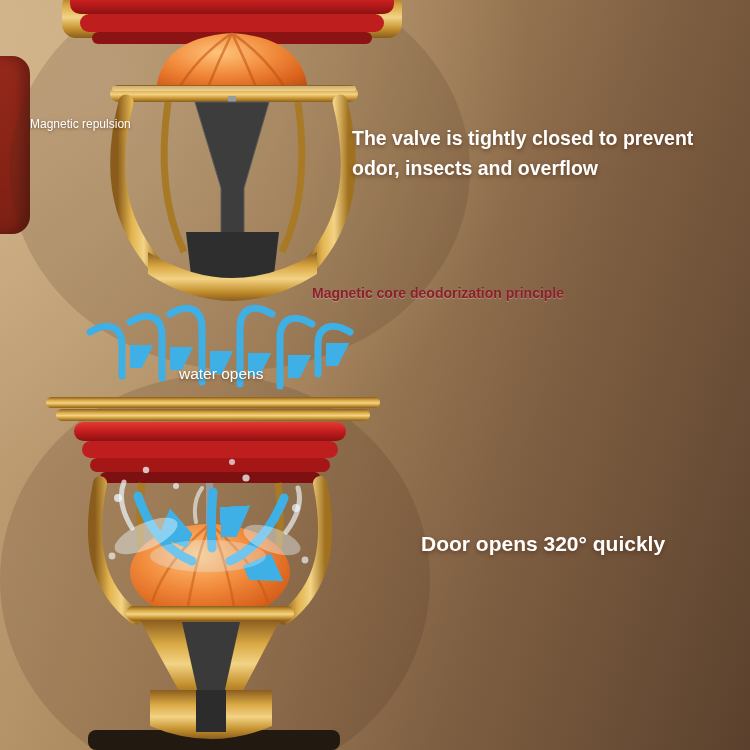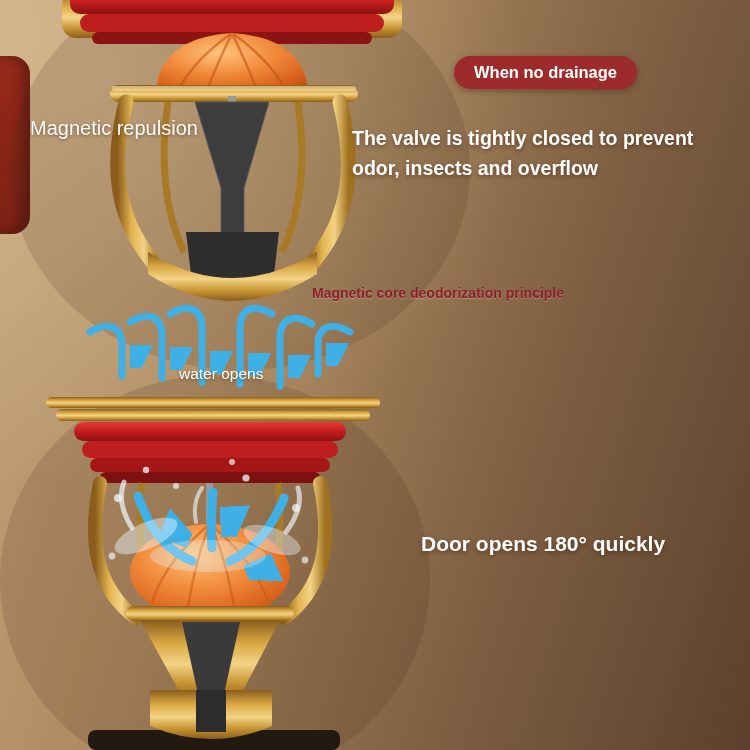--- a/index.html
+++ b/index.html
@@ -32,21 +32,21 @@
     color: #ffffff;
     font-weight: 700;
     font-size: 16.5px;
     padding: 7px 20px;
     border-radius: 18px;
     box-shadow: 0 2px 6px rgba(40,15,8,0.35);
     white-space: nowrap;
   }
   .badge-top { left: 454px; top: 56px; }
   .badge-bottom { left: 457px; top: 469px; padding: 7px 26px; }
-  .label { font-size: 20px; text-shadow: 0 1px 3px rgba(60,30,10,0.55); white-space: nowrap; }
+  .label { font-size: 12px; text-shadow: 0 1px 3px rgba(60,30,10,0.55); white-space: nowrap; }
   .label-magnetic { left: 30px; top: 117px; }
   .label-insect { left: 208px; top: 215px; }
   .label-waterflow { left: 179px; top: 365px; font-size: 15.5px; }
   .desc-top {
     left: 352px; top: 123px; width: 400px;
     font-size: 19.5px; font-weight: 700; line-height: 1.55;
     white-space: pre-line;
     text-shadow: 0 2px 4px rgba(70,35,12,0.55);
   }
   .heading {
@@ -205,28 +205,27 @@
 
       <g>
         <path d="M140,620 L280,620 L238,700 L184,700 Z" fill="url(#goldV)"></path>
         <path d="M182,622 L240,622 L224,694 L198,694 Z" fill="#3a3a3a"></path>
         <path d="M150,690 L272,690 L272,726 Q211,752 150,726 Z" fill="url(#goldV)"></path>
         <rect x="196" y="690" width="30" height="42" fill="#2c2c2c"></rect>
       </g>
     </g>
   </svg>
 
-  <div class="badge badge-top">When no drainage</div>
 
   <div class="txt label label-magnetic">Magnetic repulsion</div>
 
   <div class="txt desc-top">The valve is tightly closed to prevent
 odor, insects and overflow</div>
 
 
   <div class="heading">Magnetic core deodorization principle</div>
 
   <div class="txt label label-waterflow">water opens</div>
 
 
-  <div class="txt desc-bottom">Door opens 180° quickly</div>
+  <div class="txt desc-bottom">Door opens 320° quickly</div>
 
 </div>
 
 </body></html>

